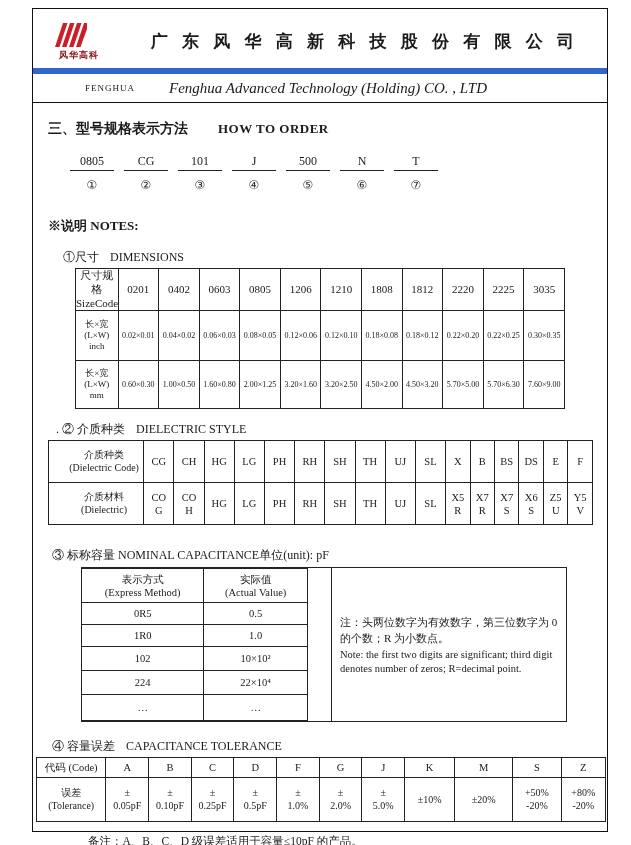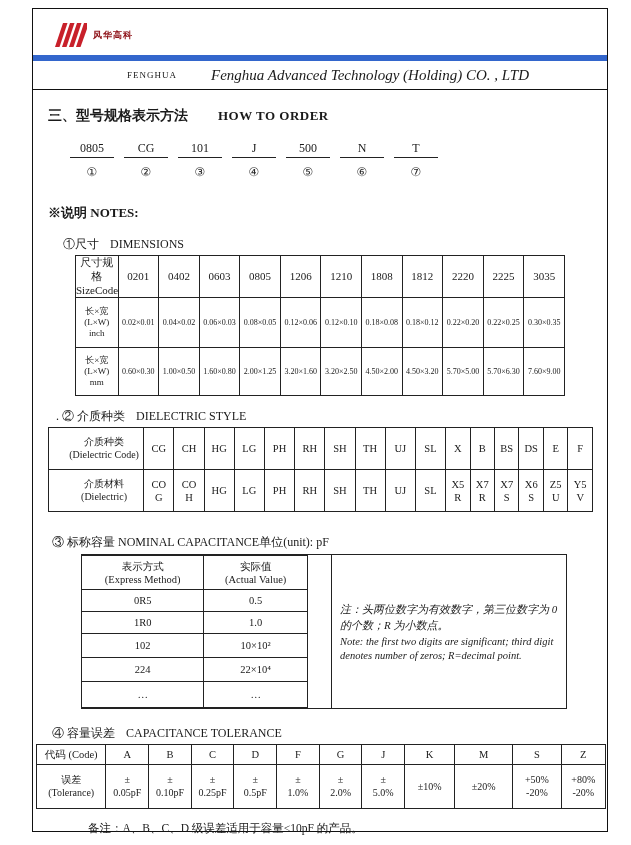--- a/index.html
+++ b/index.html
@@ -18,27 +18,27 @@
     position:relative;
     margin:8px 0 0 32px;
     width:576px;height:824px;
     border:1.5px solid #111;
     background:#fff;
     display:flex;flex-direction:column;
   }
   
   .hdr{border-bottom:1.5px solid #111;padding-top:12px;}
   .hdr-top{display:flex;align-items:center;}
-  .logo-wrap{display:flex;align-items:center;margin-left:20px;width:120px;}
+  .logo-wrap{display:flex;margin-left:20px;width:120px;flex-direction:column;}
   .logo-wrap svg{width:34px;height:28px;}
   .logo-text{font-size:9px;font-weight:bold;color:#8d1016;letter-spacing:1px;margin-left:6px;white-space:nowrap;}
   .company-cn{flex:1;text-align:center;font-weight:bold;font-size:17px;letter-spacing:5px;white-space:nowrap;padding-right:28px;}
   .blue-bar{height:6px;background:var(--accent-blue);margin-top:6px;}
   .hdr-bottom{display:flex;align-items:center;height:28px;}
-  .brand{font-size:9px;letter-spacing:1px;margin-left:94px;}
+  .brand{font-size:9px;letter-spacing:1px;margin-left:52px;}
   .company-en{font-size:15px;margin-left:34px;white-space:nowrap;font-style:italic;}
   
   main{flex:1;padding:0 3px;}
   .h2-row{margin:16px 0 0 12px;}
   .h2-cn{font-weight:bold;font-size:14px;}
   .h2-en{font-weight:bold;font-size:13px;margin-left:26px;letter-spacing:.5px;}
   .order-parts{margin:16px 0 0 34px;display:flex;gap:10px;}
   .order-parts span{display:inline-block;width:44px;text-align:center;font-size:12px;border-bottom:1.5px solid #222;padding-bottom:1px;}
   .order-idx{margin:7px 0 0 34px;display:flex;gap:10px;}
   .order-idx span{display:inline-block;width:44px;text-align:center;font-size:12px;color:#2a2a2a;}
@@ -64,21 +64,21 @@
   .cap-wrap{display:flex;margin:3px 0 0 45px;width:486px;border:1px solid #222;gap:23px;}
   .cap-table{width:226px;}
   .cap-table td{font-size:10.5px;}
   .cap-table tr:nth-child(1) td{height:34px;}
   .cap-table tr:nth-child(n+2) td{height:22px;}
   .cap-table tr:nth-child(4) td,.cap-table tr:nth-child(5) td{height:24px;}
   .cap-table tr:nth-child(6) td{height:26px;}
   .cap-table td,.cap-table tr{border-left:none;}
   .cap-table td:first-child{border-left:none;}
   .cap-table{border:none;}
-  .cap-note{flex:1;border-left:1px solid #222;padding:8px 8px 6px 8px;display:flex;flex-direction:column;justify-content:center;font-style:italic;}
+  .cap-note{flex:1;border-left:1px solid #222;padding:8px 8px 6px 8px;display:flex;flex-direction:column;justify-content:center;}
   .cap-note .cn{font-size:11px;white-space:pre-line;line-height:1.45;}
   .cap-note .en{font-size:10.5px;white-space:pre-line;line-height:1.35;margin-top:1px;}
   
   .tol-title{margin:16px 0 2px 16px;}
   .tol-table{width:570px;margin:2px auto 0;}
   .tol-table tr:nth-child(1) td{height:20px;font-size:10.5px;}
   .tol-table tr:nth-child(2) td{height:44px;font-size:10px;}
   .tol-table .lab{font-size:10px;}
   .remark-cn{margin:12px 0 0 52px;font-size:11.5px;}
   .remark-en{margin:9px 0 0 24px;font-size:10.5px;white-space:nowrap;}
@@ -92,20 +92,21 @@
     <div class="hdr-top">
       <div class="logo-wrap">
         <svg viewBox="0 0 34 28">
           <polygon points="10,2 14.5,2 6.5,26 2,26" fill="#c8202a"></polygon>
           <polygon points="17,2 21.5,2 13.5,26 9,26" fill="#c8202a"></polygon>
           <polygon points="24,2 28.5,2 20.5,26 16,26" fill="#c8202a"></polygon>
           <polygon points="31,2 34,2 34,8 27.5,26 23,26" fill="#c8202a"></polygon>
         </svg>
         <span class="logo-text">风华高科</span>
       </div>
+      <div class="company-cn">广 东 风 华 高 新 科 技 股 份 有 限 公 司</div>
     </div>
     <div class="blue-bar"></div>
     <div class="hdr-bottom">
       <span class="brand">FENGHUA</span>
       <span class="company-en">Fenghua Advanced Technology (Holding) CO. , LTD</span>
     </div>
   </header>
 
   <main>
 

